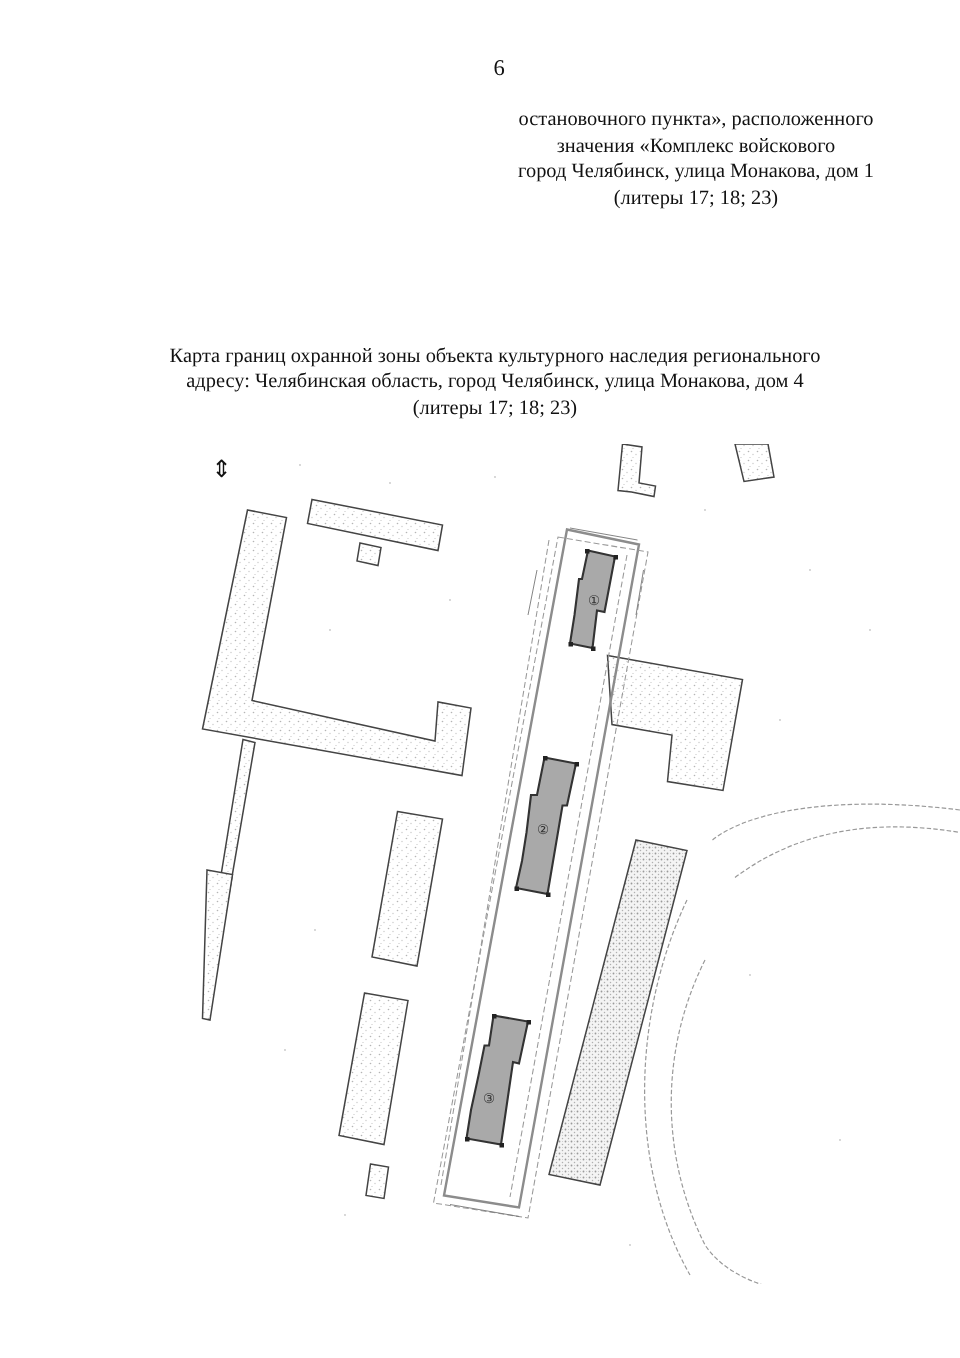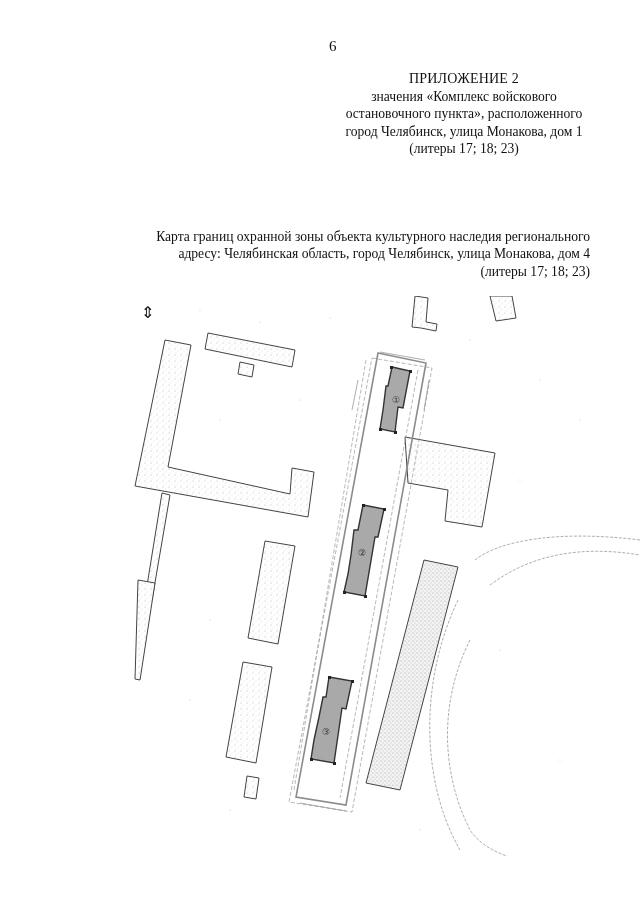--- a/index.html
+++ b/index.html
@@ -3,33 +3,32 @@
 <meta charset="utf-8">
 <style>
   html, body { margin: 0; padding: 0; background: #ffffff; }
   body { width: 640px; height: 905px; position: relative; overflow: hidden;
          font-family: "Liberation Serif", "DejaVu Serif", serif; color: #111; }
   .page-number { position: absolute; left: 329px; top: 38px; font-size: 15px; }
   .appendix { position: absolute; left: 312px; top: 70px; width: 304px;
               text-align: center; font-size: 13.6px; line-height: 17.6px; }
   .appendix .title { font-size: 14px; letter-spacing: 0.2px; }
   .caption { position: absolute; left: 70px; top: 228px; width: 520px;
-             text-align: right; font-size: 13.6px; line-height: 17.4px; }
+             text-align: center; font-size: 13.6px; line-height: 17.4px; }
   .map { position: absolute; left: 0; top: 296px; width: 640px; height: 560px; }
   .compass { position: absolute; left: 141px; top: 303px; font-size: 16px; font-family: "DejaVu Sans", sans-serif; }
 </style>
 </head>
 <body>
 
 <div class="page-number">6</div>
 
 <div class="appendix">
-  <div class="title">ПРИЛОЖЕНИЕ 2</div>
+  <div>остановочного пункта», расположенного</div>
   <div>значения «Комплекс войскового</div>
-  <div>остановочного пункта», расположенного</div>
   <div>город Челябинск, улица Монакова, дом 1</div>
   <div>(литеры 17; 18; 23)</div>
 </div>
 
 <div class="caption">
   <div>Карта границ охранной зоны объекта культурного наследия регионального</div>
   <div>адресу: Челябинская область, город Челябинск, улица Монакова, дом 4</div>
   <div>(литеры 17; 18; 23)</div>
 </div>
 

